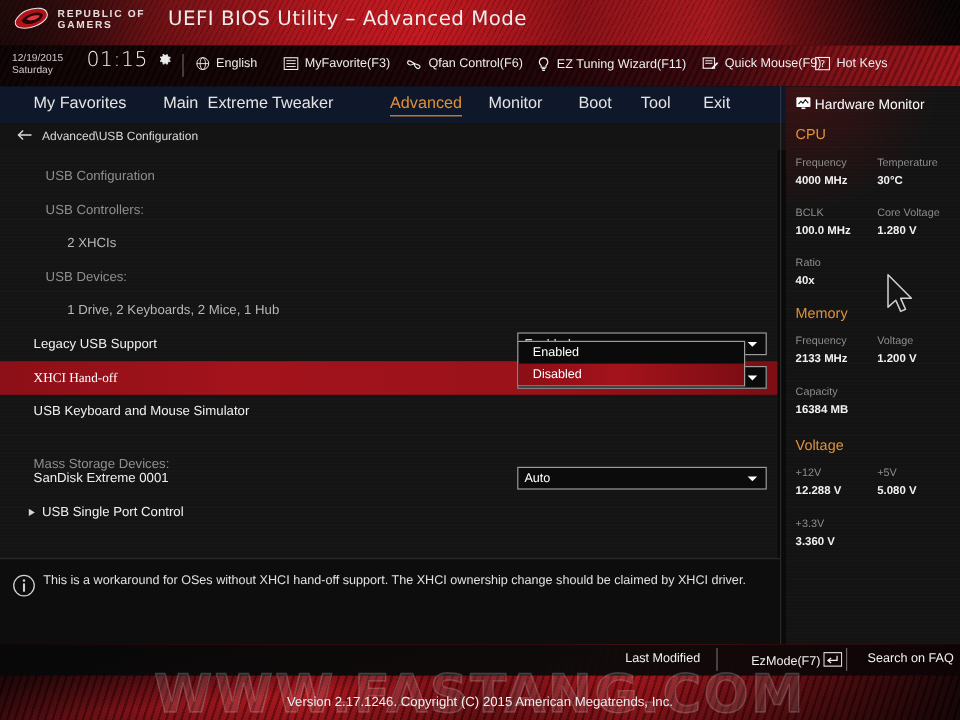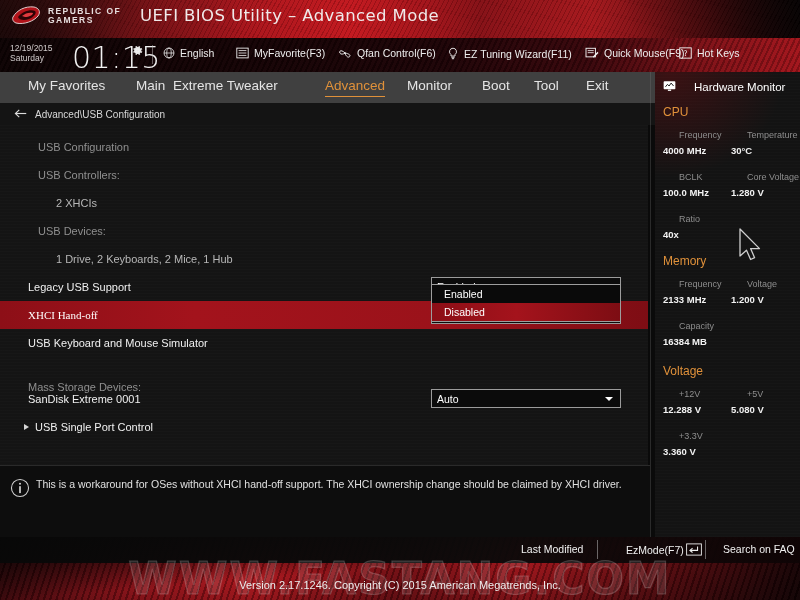--- a/index.html
+++ b/index.html
@@ -53,38 +53,38 @@
     content:""; position:absolute; inset:0;
     background:repeating-linear-gradient(115deg, rgba(0,0,0,0.22) 0px, rgba(0,0,0,0.22) 2px, rgba(255,255,255,0.015) 2px, rgba(255,255,255,0.015) 5px);
     pointer-events:none;
   }
   .tb-date {
     position:absolute; left:10px; top:6px; z-index:3; line-height:1.12;
     font-size:8.5px; color:#cfcaca;
   }
   .tb-clock {
     position:absolute; left:72px; top:2px; z-index:3;
-    font-size:30px; color:#f2f2f2; letter-spacing:0.5px;
+    font-size:17px; color:#f2f2f2; letter-spacing:0.5px;
     font-family:"DejaVu Sans", sans-serif; font-weight:300;
   }
   .tb-gear { position:absolute; left:131px; top:5px; z-index:3; }
   .tb-sep {
     position:absolute; top:7px; width:1px; height:19px; z-index:3;
     background:rgba(190,185,185,0.5);
   }
   .tb-item {
     position:absolute; top:9px; z-index:3; display:flex; align-items:center; gap:5px;
     font-size:10.5px; color:#ededed; white-space:nowrap; cursor:default;
   }
   .tb-item .ic { display:inline-flex; align-items:center; }
 
   
   #tabs {
     position:absolute; left:0; top:72px; width:655px; height:31px;
-    background:#404040;
+    background:#0f172a;
   }
   .tab {
     position:absolute; top:4px; font-size:13.5px; color:#e4e4e4;
     padding:2px 0 4px 0; cursor:default; white-space:nowrap;
   }
   .tab.active { color:#e0913a; }
   .tab.active::after{
     content:""; position:absolute; left:0; right:0; bottom:0;
     height:1px; background:#e0913a;
   }
@@ -116,21 +116,21 @@
   }
   .row.highlight .lbl { color:#ffffff; }
   .row.sub .lbl { color:#f0f0f0; left:35px; }
   .caret-r {
     position:absolute; left:24px; top:11px; width:0;height:0;
     border-left:5px solid #d6d6d6; border-top:3.5px solid transparent; border-bottom:3.5px solid transparent;
   }
 
   
   .sel {
-    position:absolute; left:431px; top:4px; width:190px; height:19px;
+    position:absolute; left:431px; top:4px; width:208px; height:19px;
     background:#0b0b0b; border:1px solid #9b9b9b;
     display:flex; align-items:center; cursor:default;
   }
   .sel .val {
     font-size:10.5px; color:#ffffff; padding-left:5px; flex:1; white-space:nowrap;
   }
   .sel .arrow {
     width:0;height:0; margin-right:7px;
     border-top:4px solid #ffffff; border-left:4px solid transparent; border-right:4px solid transparent;
   }
@@ -157,27 +157,27 @@
   #sidebar::before{
     content:""; position:absolute; left:0; top:0; width:100%; height:120px;
     background:radial-gradient(ellipse at 10% 0%, rgba(150,12,18,0.30) 0%, rgba(0,0,0,0) 62%);
     pointer-events:none;
   }
   #divider {
     position:absolute; left:650px; top:72px; width:1px; height:465px;
     background:rgba(120,120,120,0.30);
   }
   .hm-title {
-    position:absolute; left:8px; top:8px; display:flex; align-items:center; gap:18px;
+    position:absolute; left:8px; top:8px; display:flex; align-items:center; gap:3px;
     font-size:11.5px; color:#ffffff; z-index:2;
   }
   .hm-sec {
     position:absolute; left:8px; font-size:12px; color:#e0913a; z-index:2;
   }
-  .hm-k { position:absolute; font-size:9px; color:#8d8d8d; z-index:2;margin-left:16px; }
+  .hm-k { position:absolute; font-size:9px; color:#8d8d8d; z-index:2; }
   .hm-v { position:absolute; font-size:9.5px; color:#f2f2f2; z-index:2; font-weight:bold; }
 
   
   #cursor { position:absolute; left:738px; top:228px; z-index:60; pointer-events:none; }
 
   
   #helpbar {
     position:absolute; left:0; top:465px; width:650px; height:72px;
     background:#0d0d0d; border-top:1px solid #2a2a2a;
   }

